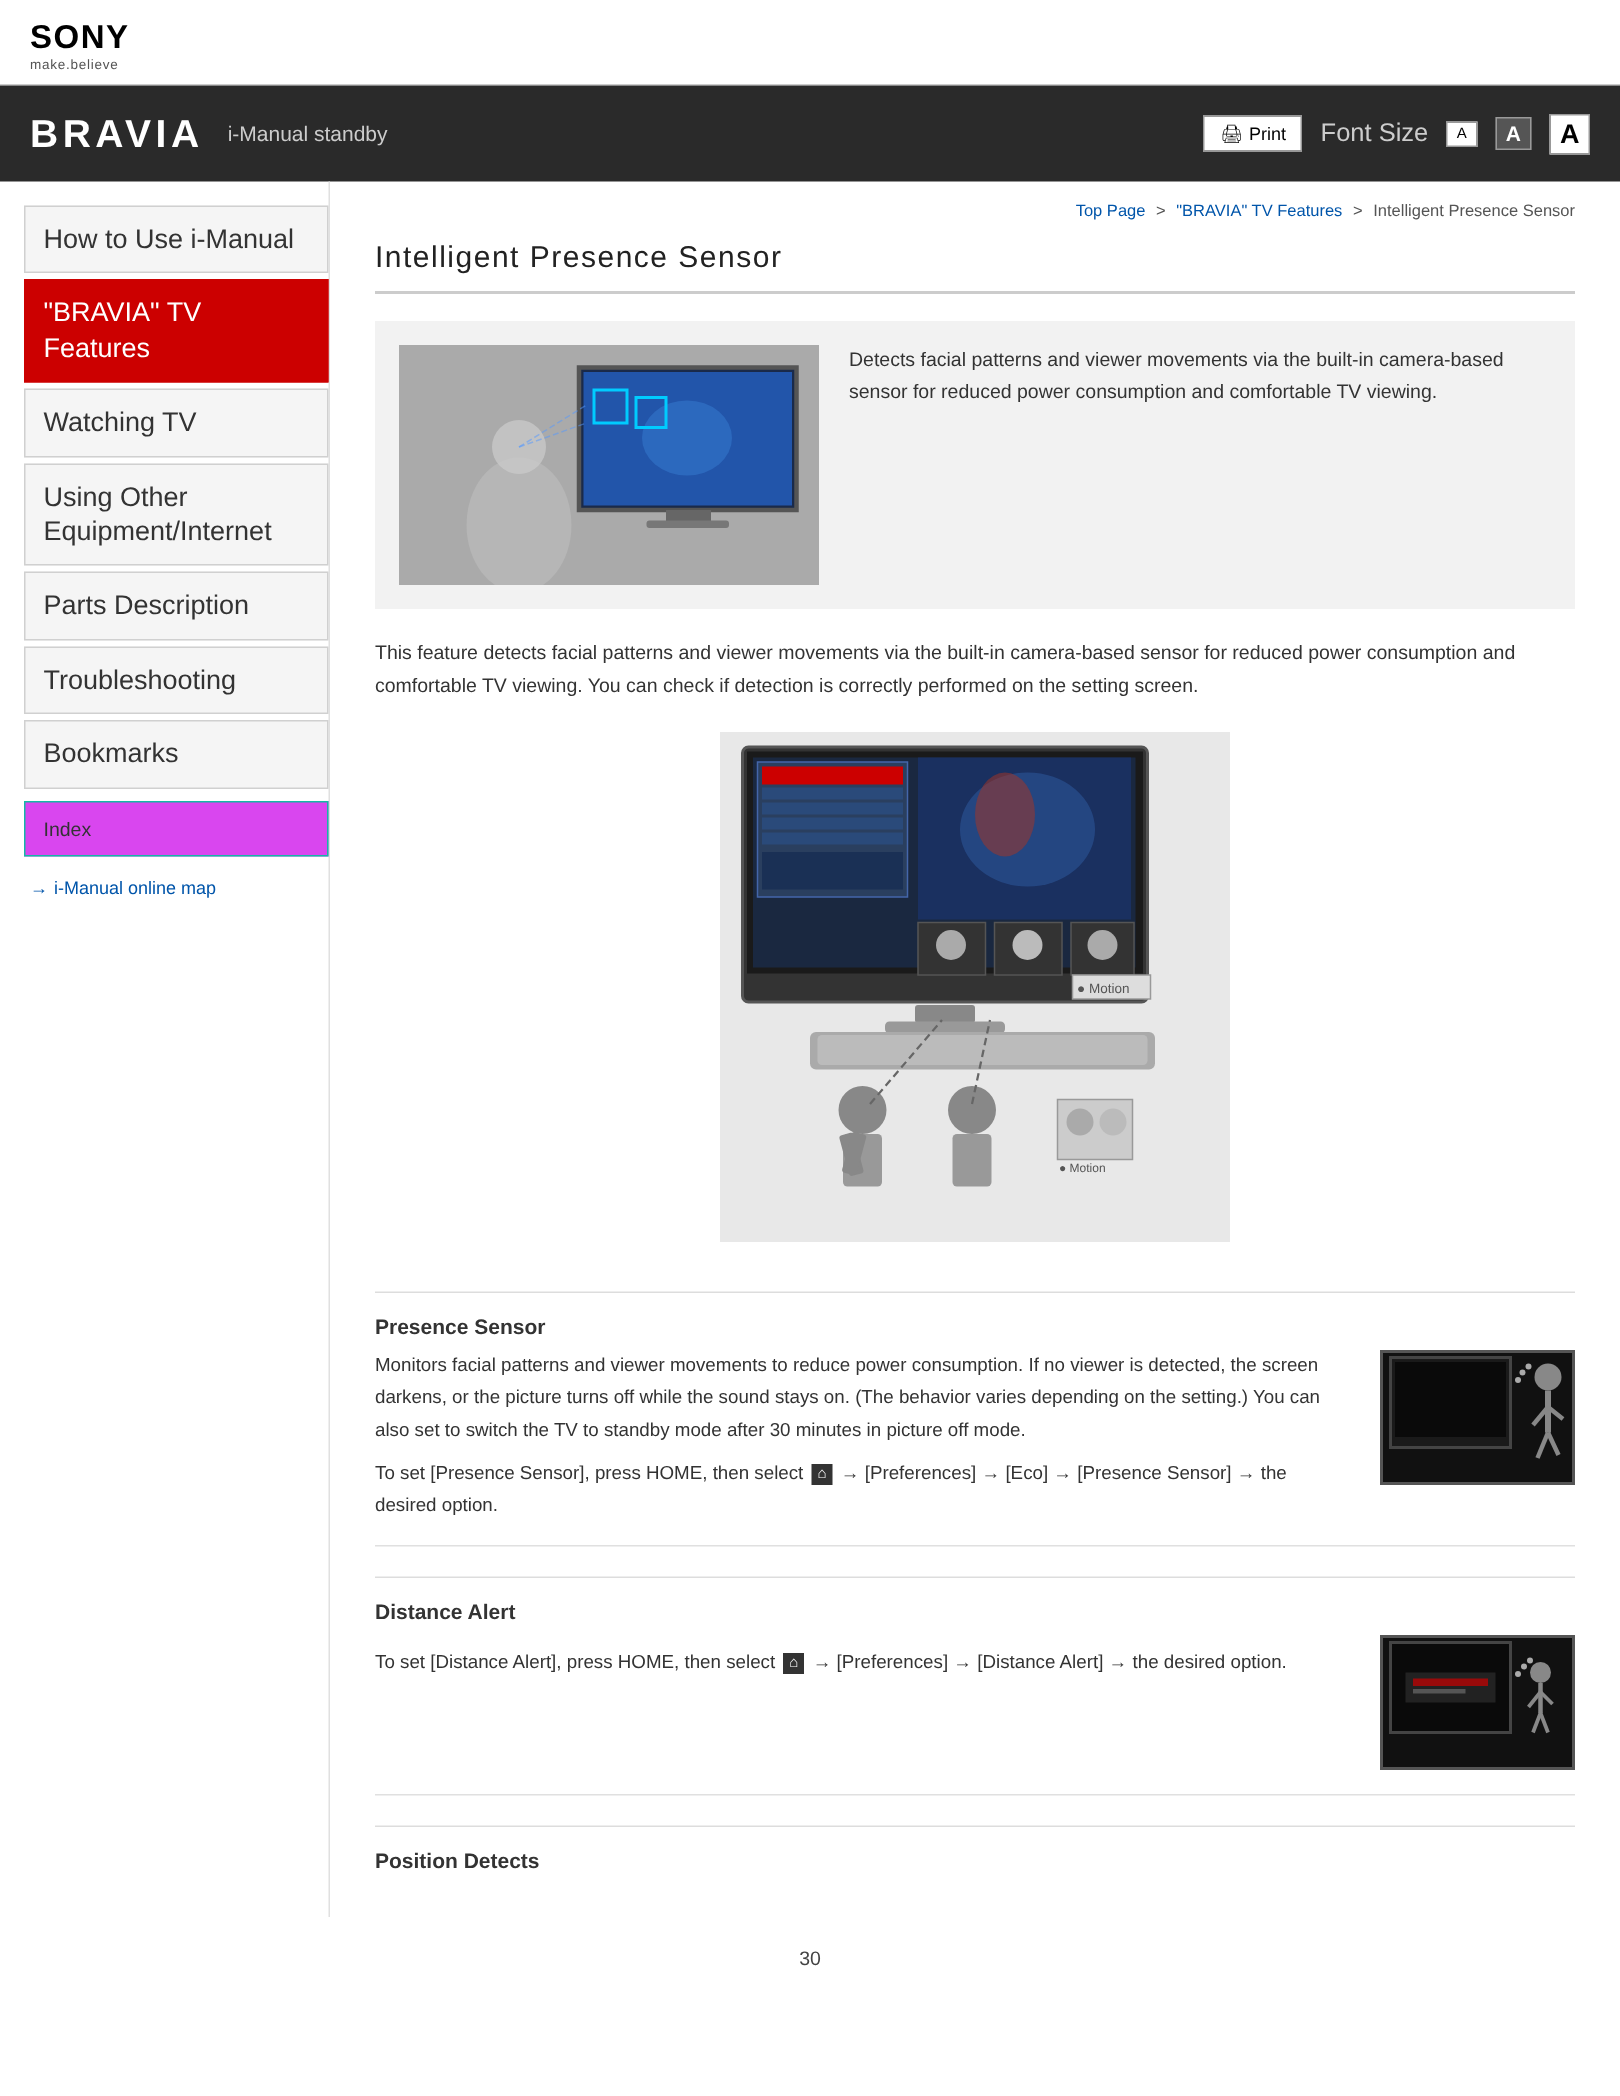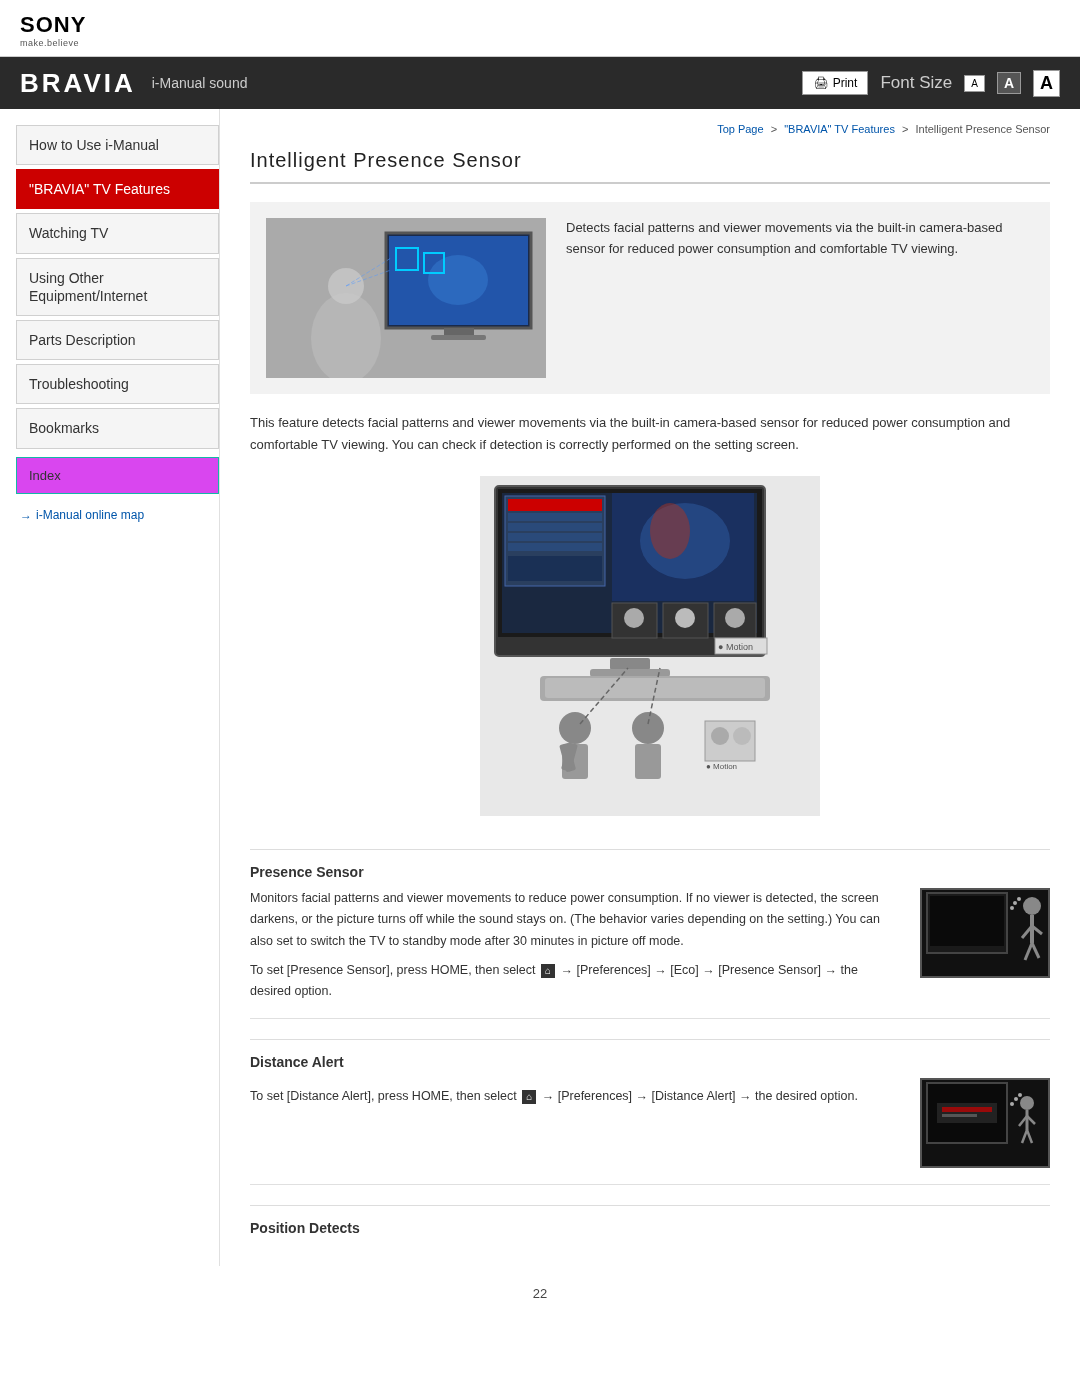--- a/index.html
+++ b/index.html
@@ -30,21 +30,21 @@
       letter-spacing: 0.5px;
     }
 
     
     .bravia-bar {
       background: #2a2a2a;
       display: flex;
       align-items: center;
       justify-content: space-between;
       padding: 0 20px;
-      height: 52px;
+      height: 64px;
     }
     .bravia-title {
       display: flex;
       align-items: center;
       gap: 12px;
     }
     .bravia-text {
       font-size: 26px;
       font-weight: 900;
       color: #fff;
@@ -106,21 +106,21 @@
       min-width: 220px;
       padding: 16px 0 16px 16px;
       border-right: 1px solid #e0e0e0;
     }
     .sidebar-item {
       padding: 10px 12px;
       margin-bottom: 4px;
       border: 1px solid #d0d0d0;
       cursor: pointer;
       background: #f5f5f5;
-      font-size: 14px;
+      font-size: 18px;
       color: #333;
       line-height: 1.3;
     }
     .sidebar-item.active {
       background: #cc0000;
       color: #fff;
       border-color: #cc0000;
     }
     .sidebar-index {
       margin-top: 8px;
@@ -295,21 +295,21 @@
 <div class="top-bar">
   <div>
     <div class="sony-logo">SONY</div>
     <div class="sony-tagline">make.believe</div>
   </div>
 </div>
 
 <div class="bravia-bar">
   <div class="bravia-title">
     <span class="bravia-text">BRAVIA</span>
-    <span class="imanual-label">i-Manual sound</span>
+    <span class="imanual-label">i-Manual standby</span>
   </div>
   <div class="header-controls">
     <button class="print-btn">
       <span>🖨</span>
       <span>Print</span>
     </button>
     <span class="font-size-label">Font Size</span>
     <button class="font-btn" style="font-size:10px;">A</button>
     <button class="font-btn active" style="font-size:14px;font-weight:bold;">A</button>
     <button class="font-btn large" style="font-size:18px;font-weight:bold;">A</button>
@@ -500,13 +500,13 @@
       </div>
     </div>
 
     <div class="position-control-section">
       <span>Position Detects</span>
     </div>
 
   </div>
 </div>
 
-<div class="page-number">22</div>
+<div class="page-number">30</div>
 
 </body></html>

